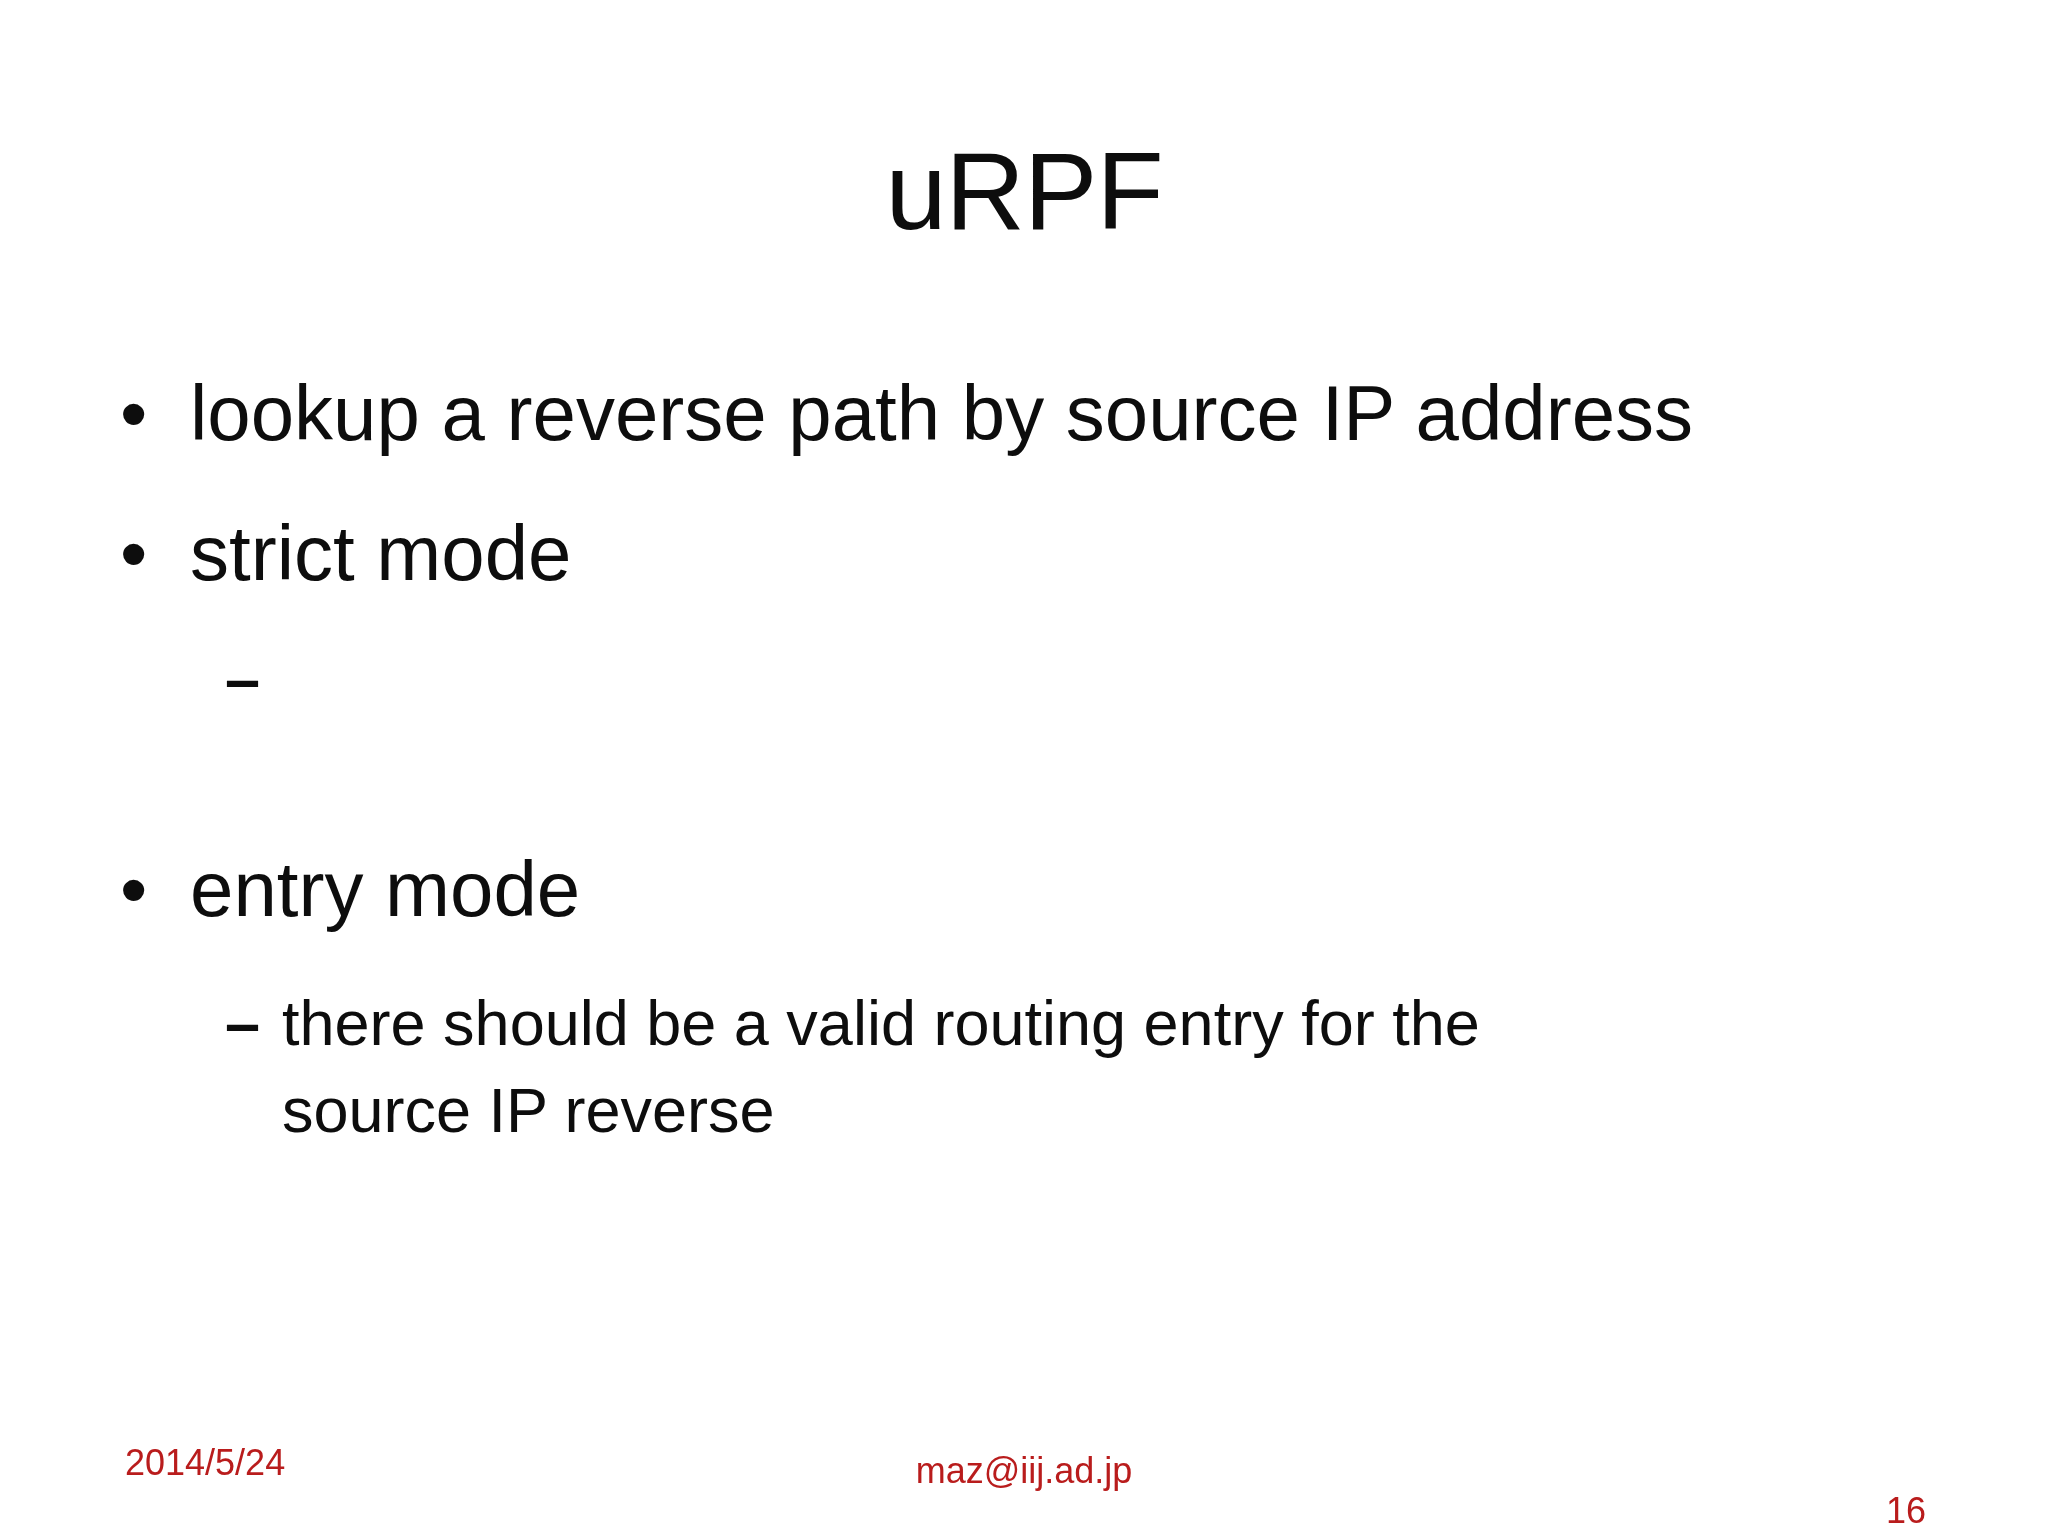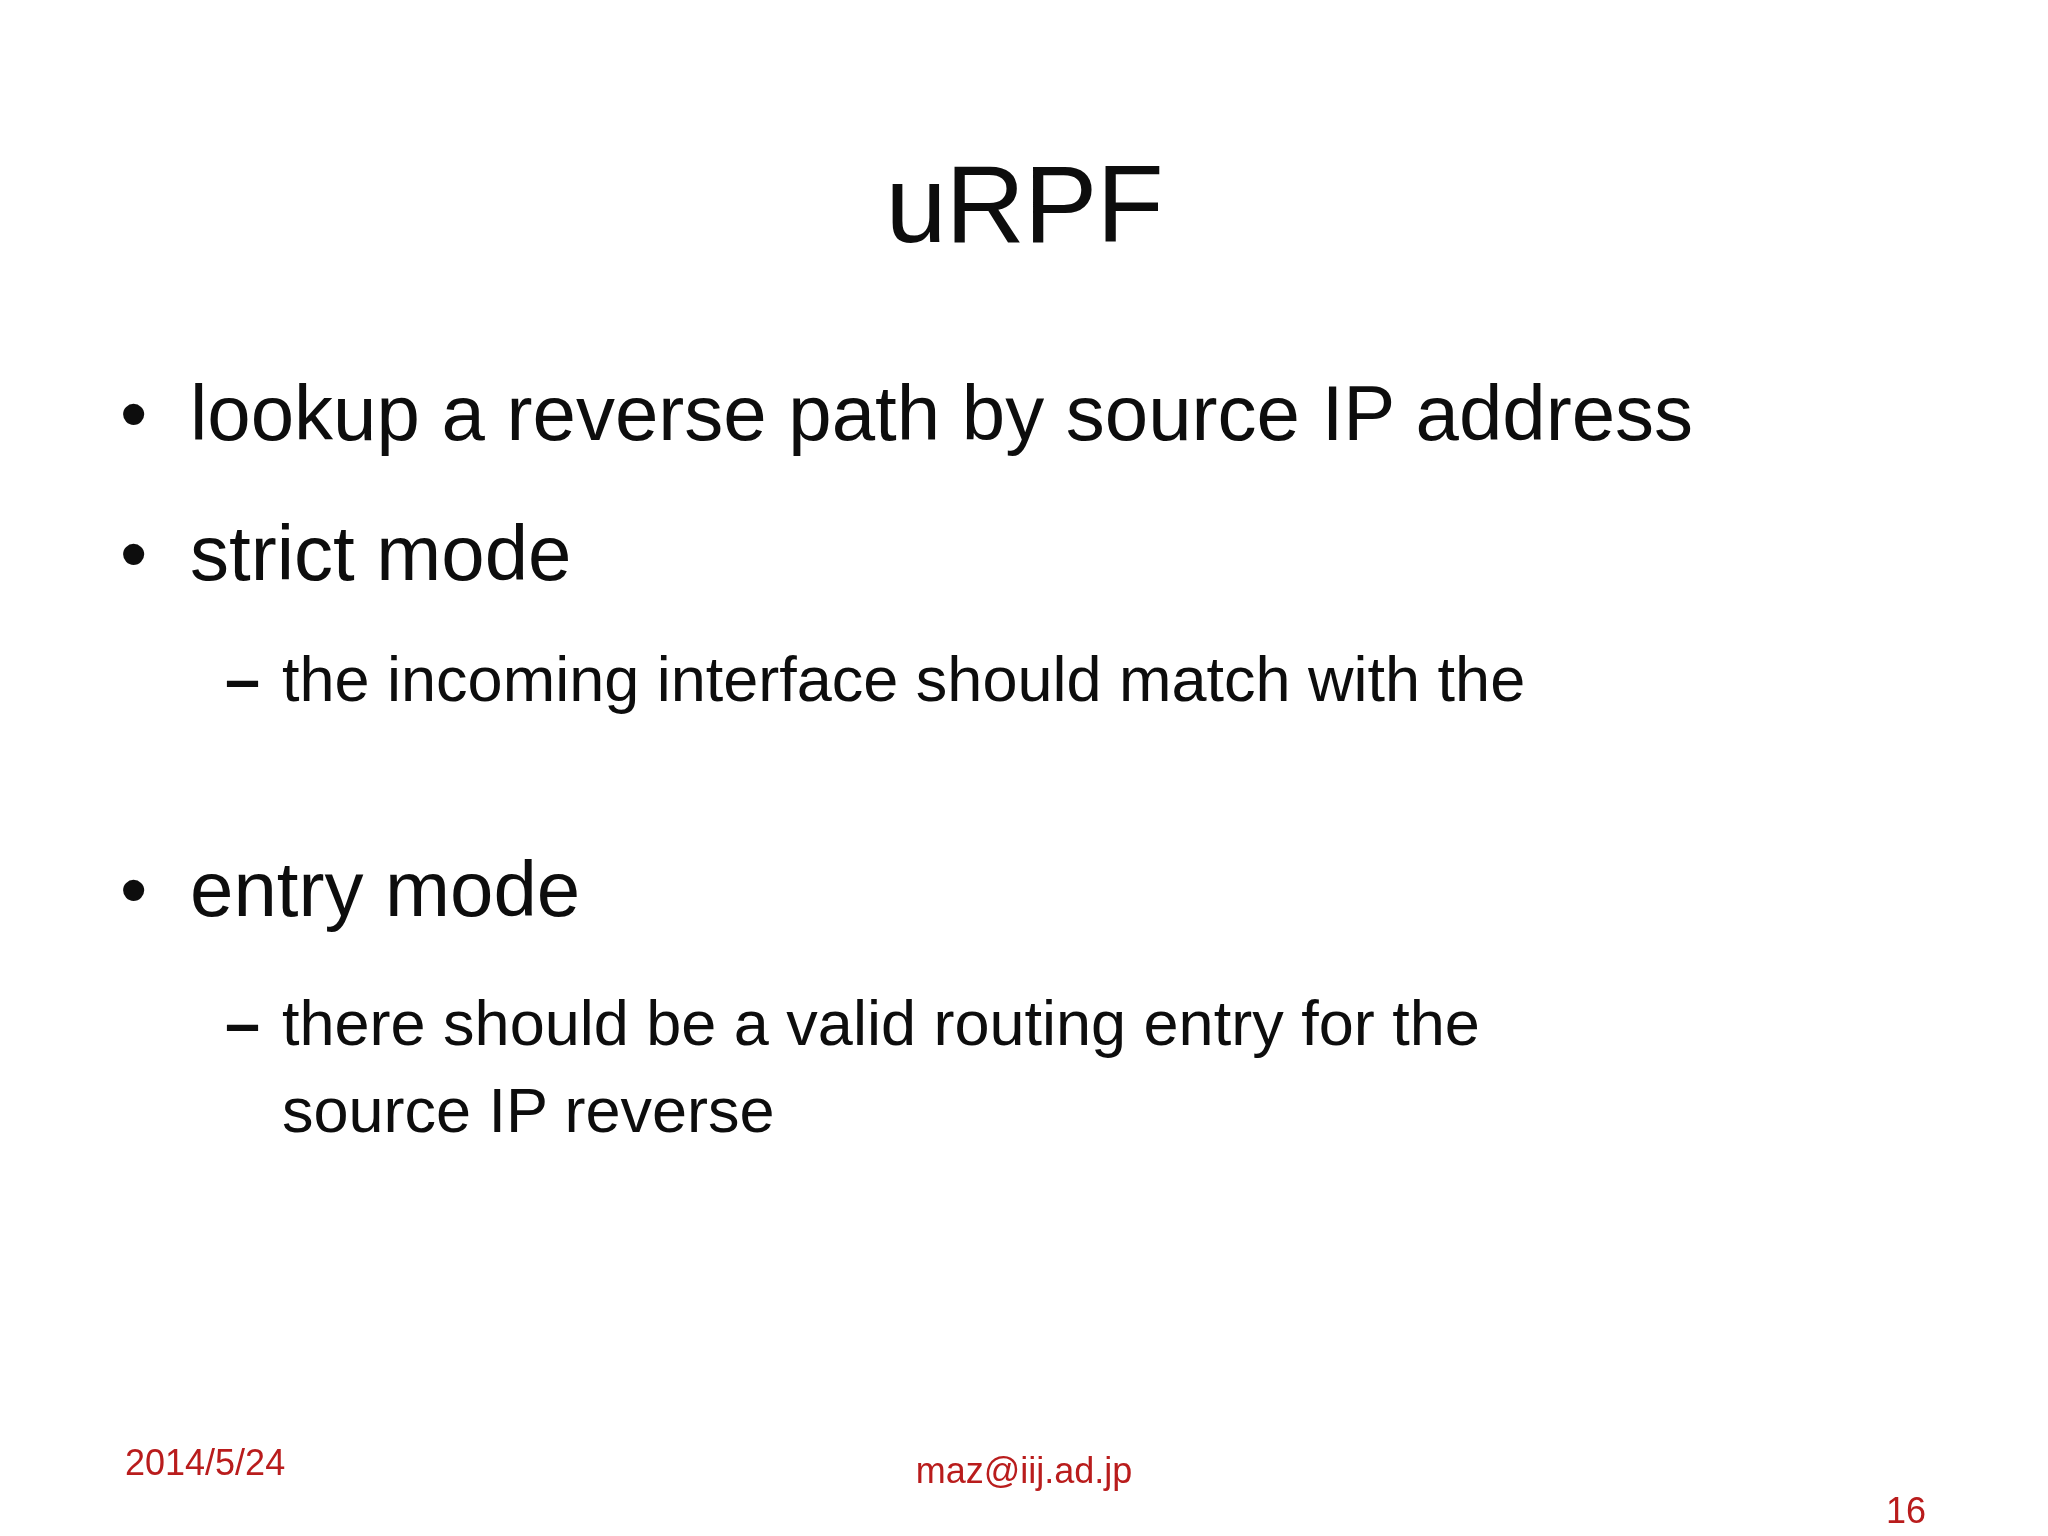--- a/index.html
+++ b/index.html
@@ -14,21 +14,21 @@
     background: #ffffff;
     overflow: hidden;
     font-family: "Liberation Sans", sans-serif;
     color: #0d0d0d;
   }
   .title {
     position: absolute;
     top: 126px;
     left: 0;
     right: 0;
-    margin: 14px;
+    margin: 1px;
     text-align: center;
     font-size: 110px;
     font-weight: 400;
     letter-spacing: -1px;
     color: #0d0d0d;
   }
   .row {
     position: absolute;
     left: 0;
     right: 60px;
@@ -108,21 +108,20 @@
   <div class="row l1 r2">
     <span class="marker">•</span>
     <div class="text">
       <div class="line">strict mode</div>
     </div>
   </div>
 
   <div class="row l2 r3">
     <span class="marker">–</span>
     <div class="text">
-      <div class="line">the incoming interface should match with the</div>
     </div>
   </div>
 
   <div class="row l1 r4">
     <span class="marker">•</span>
     <div class="text">
       <div class="line">entry mode</div>
     </div>
   </div>
 

